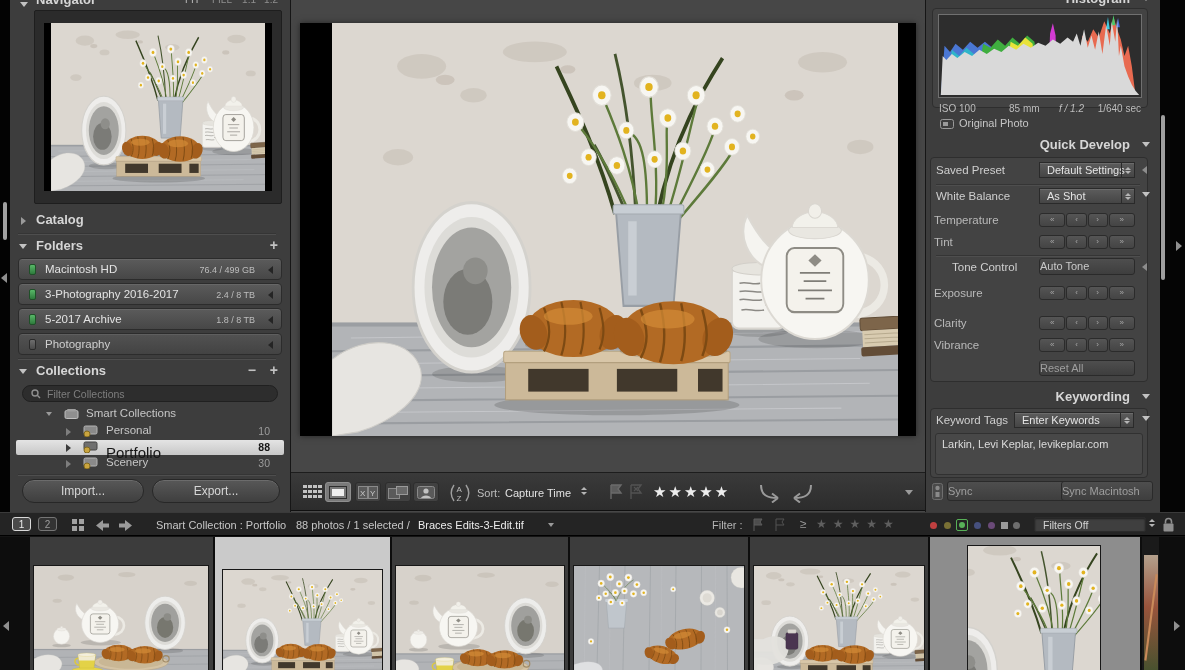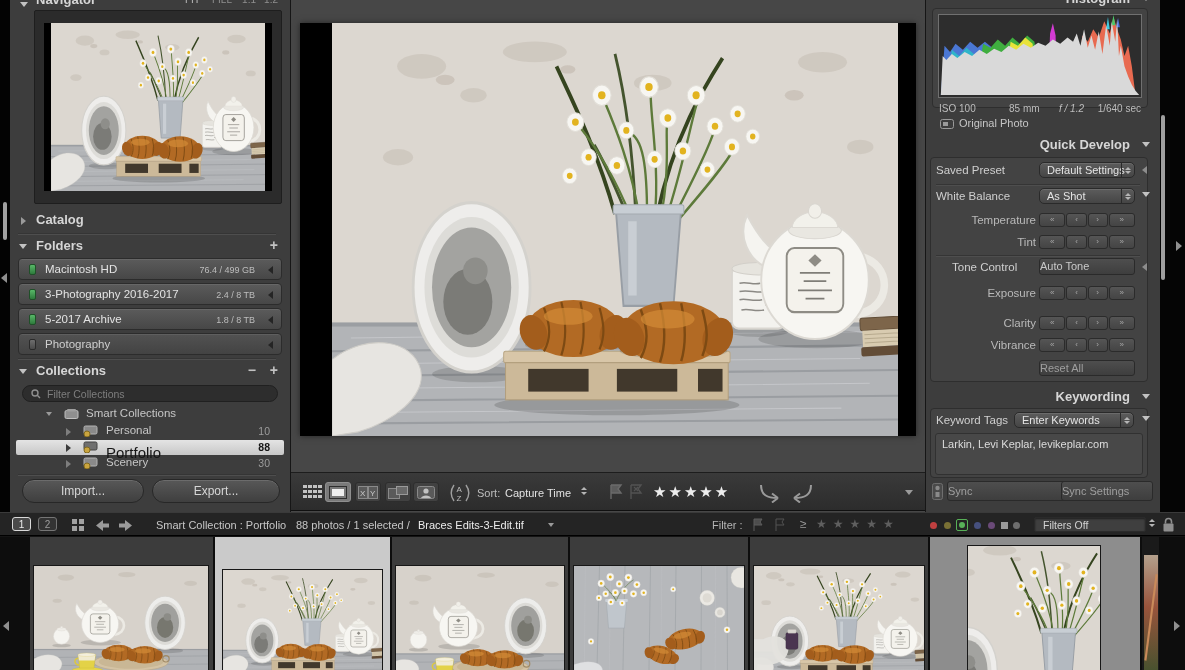--- a/index.html
+++ b/index.html
@@ -33,22 +33,22 @@
 
 .trow{position:absolute;left:6px;right:6px;height:15px;font-size:11.5px;color:#c6c6c6}
 .trow .cnt{position:absolute;right:14px;top:1px;font-size:10.5px;color:#9c9c9c}
 .trow.sel{background:linear-gradient(#e4e4e4,#c7c7c7);border-radius:2px;color:#161616}
 .trow.sel .cnt{color:#161616;font-weight:bold}
 
 .pbtn{position:absolute;height:24px;border-radius:12px;background:linear-gradient(#585858,#3f3f3f);border:1px solid #272727;box-shadow:inset 0 1px 0 rgba(255,255,255,.12);color:#d6d6d6;font-size:12px;text-align:center;line-height:22px}
 .sbtn{position:absolute;height:20px;border-radius:3px;background:linear-gradient(#4e4e4e,#3e3e3e);border:1px solid #2a2a2a;color:#9f9f9f;font-size:11px;text-align:left;line-height:18px}
 
 .qlabel{position:absolute;font-size:11.5px;color:#cfcfcf}
-.qlabel.r{text-align:right;width:102px;left:8px}
-.drop{position:absolute;left:113px;width:96px;height:16px;border-radius:5px;background:linear-gradient(#5c5c5c,#454545);border:1px solid #2a2a2a;box-shadow:inset 0 1px 0 rgba(255,255,255,.1)}
+.qlabel.r{width:102px;left:8px}
+.drop{position:absolute;left:113px;width:96px;height:16px;border-radius:0;background:linear-gradient(#5c5c5c,#454545);border:1px solid #2a2a2a;box-shadow:inset 0 1px 0 rgba(255,255,255,.1)}
 .drop .dv{position:absolute;left:7px;top:1px;font-size:11px;color:#e4e4e4;white-space:nowrap}
 .drop .split{position:absolute;right:0;top:0;bottom:0;width:13px;border-left:1px solid #2a2a2a;display:flex;flex-direction:column;align-items:center;justify-content:center;gap:1px}
 .mini-up{width:0;height:0;border-left:3px solid transparent;border-right:3px solid transparent;border-bottom:3px solid #b5b5b5}
 .mini-dn{width:0;height:0;border-left:3px solid transparent;border-right:3px solid transparent;border-top:3px solid #b5b5b5}
 .adj{position:absolute;left:113px;width:96px;height:14px;display:flex;gap:1px}
 .ab{flex:1;background:linear-gradient(#555,#444);border:1px solid #2b2b2b;border-radius:3px;color:#a6a6a6;font-size:8px;line-height:11px;text-align:center}
 .ab.w{flex:1.35}
 .rtoggle{position:absolute;left:216px}
 .box{position:absolute;background:#434343;border:1px solid #2e2e2e;border-radius:4px}
 .hline{position:absolute;left:8px;right:14px;height:2px;border-top:1px solid #353535;border-bottom:1px solid #4e4e4e}
@@ -588,21 +588,21 @@
   <div class="abs" style="left:9px;right:17px;top:433px;height:42px;background:#484848;border:1px solid #313131;border-radius:3px">
     <span class="abs" style="left:6px;top:4px;font-size:11px;color:#dcdcdc">Larkin, Levi Keplar, levikeplar.com</span>
   </div>
 
   <svg width="11" height="17" style="position:absolute;left:6px;top:483px">
         <rect x="0.5" y="0.5" width="10" height="16" rx="2" fill="#4a4a4a" stroke="#6e6e6e"></rect>
         <circle cx="5.5" cy="5" r="2.2" fill="#8a8a8a"></circle>
         <rect x="3.5" y="9" width="4" height="5" fill="#8a8a8a"></rect>
       </svg>
   <div class="sbtn" style="left:21px;top:481px;width:122px">Sync</div>
-  <div class="sbtn" style="left:135px;top:481px;width:92px">Sync Settings</div>
+  <div class="sbtn" style="left:135px;top:481px;width:92px">Sync Macintosh</div>
 </div>
 
 <div class="edge-right">
   <div class="scrollthumb" style="left:1px;top:115px;height:165px"></div>
   <span class="tri tr-edge abs" style="left:16px;top:241px"></span>
 </div>
 
 <div class="fs-bar">
   <div class="mon" style="left:12px;border:1px solid #d9d9d9;background:#4a4a4a;color:#ececec">1</div>
   <div class="mon" style="left:38px;border:1px solid #757575;background:#333;color:#9c9c9c">2</div>

